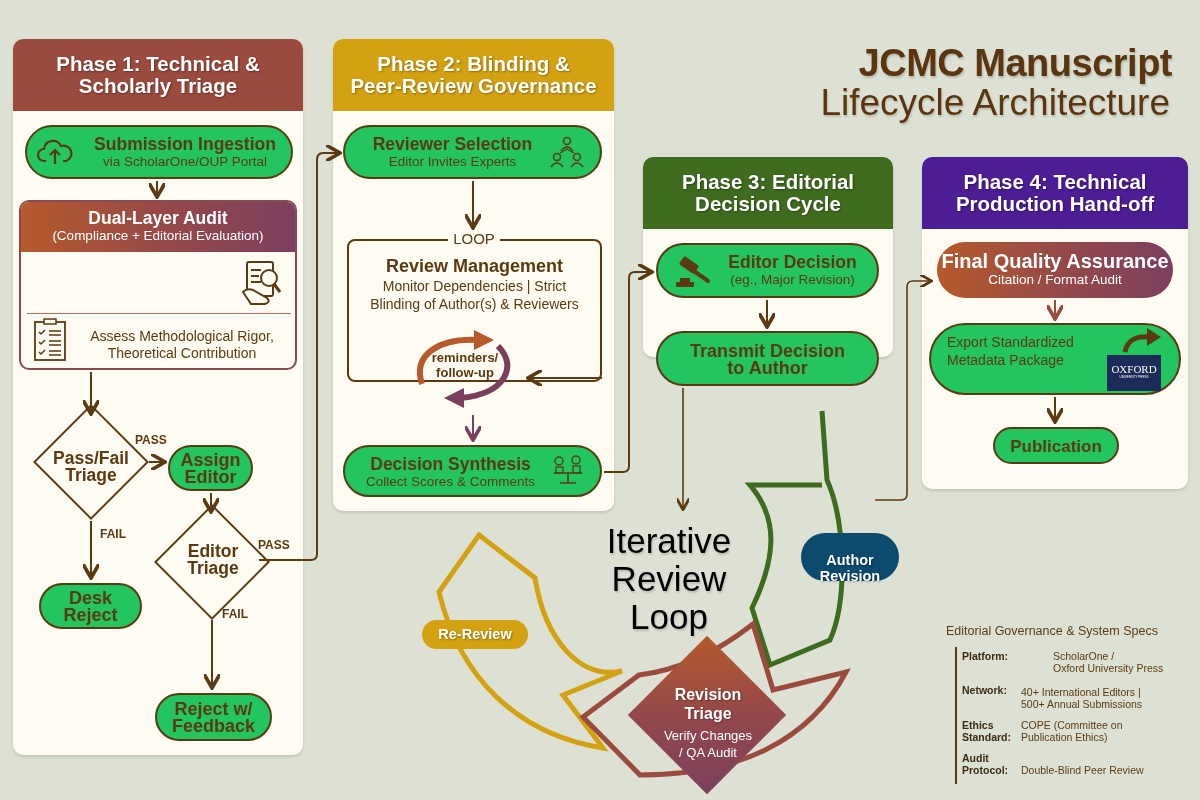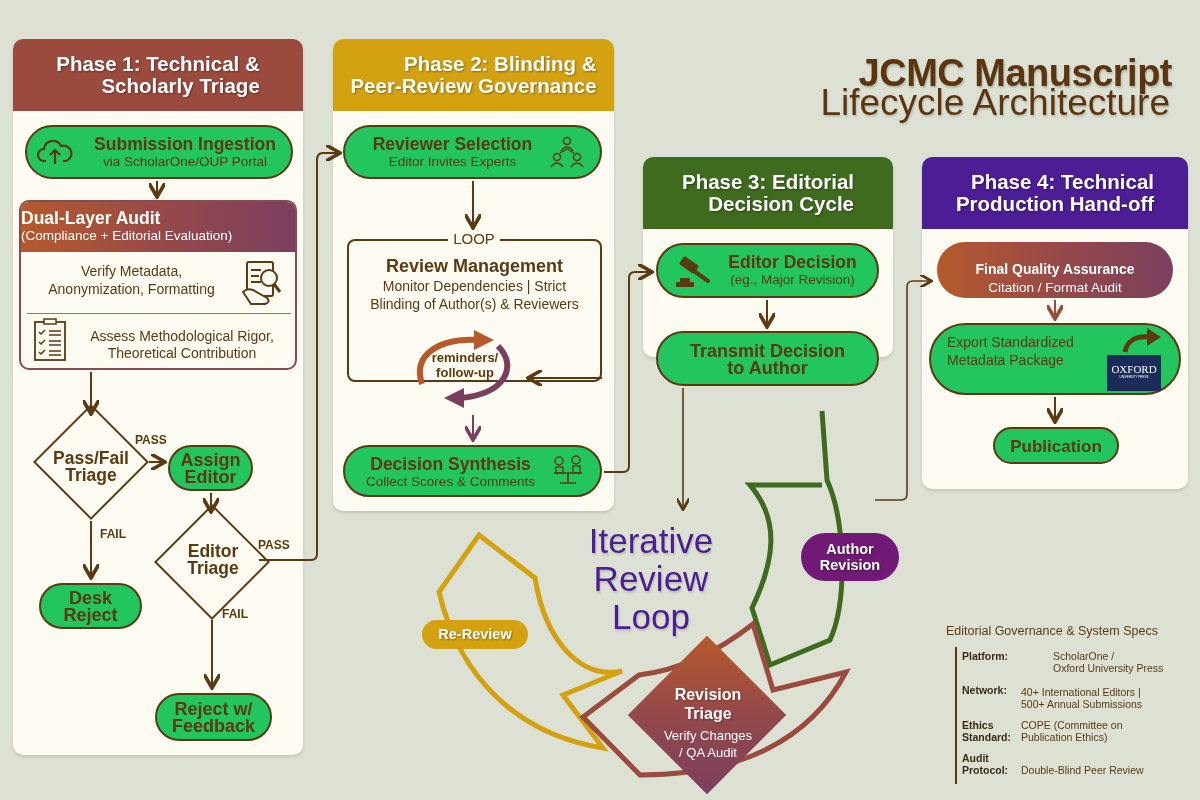--- a/index.html
+++ b/index.html
@@ -7,38 +7,38 @@
   body {
     background: #dce1d3;
     font-family: "Liberation Sans", "DejaVu Sans", sans-serif;
     color: #5b3a12;
     position: relative;
   }
   .abs { position: absolute; }
 
   
   .title-main {
-    position: absolute; right: 28px; top: 52px;
+    position: absolute; right: 28px; top: 42px;
     font-size: 38px; font-weight: bold; color: #5b3510;
     text-shadow: 1px 2px 2px rgba(0,0,0,0.18); text-align: right;
     letter-spacing: -0.5px;
   }
   .title-sub {
     position: absolute; right: 30px; top: 82px;
     font-size: 37px; font-weight: normal; color: #5b3510;
     text-shadow: 1px 2px 2px rgba(0,0,0,0.15); text-align: right;
   }
 
   
   .panel {
     position: absolute; background: #fdfbf2; border-radius: 10px;
     box-shadow: 0 2px 3px rgba(0,0,0,0.12); overflow: hidden;
   }
   .panel-header {
-    color: #fff; font-weight: bold; text-align: right;
+    color: #fff; font-weight: bold; text-align: center;
     font-size: 20.5px; line-height: 22px;
     display: flex; align-items: center; justify-content: center;
     text-shadow: 1px 1px 2px rgba(0,0,0,0.35);
     white-space: pre-line;
   }
   #p1 { left: 13px; top: 39px; width: 290px; height: 716px; }
   #p1 .panel-header { background: #9b4a3e; height: 72px; }
   #p2 { left: 333px; top: 39px; width: 281px; height: 472px; }
   #p2 .panel-header { background: #d4a211; height: 72px; }
   #p3 { left: 643px; top: 157px; width: 250px; height: 200px; }
@@ -67,22 +67,22 @@
   }
   .diamond-label {
     position: absolute; font-weight: bold; font-size: 17.5px; line-height: 17px;
     text-align: center; white-space: pre-line; color: #5b3a12;
   }
   .edge-label { position: absolute; font-weight: bold; font-size: 12px; color: #5b3a12; }
 
   svg.overlay { position: absolute; left: 0; top: 0; pointer-events: none; }
 
   .loop-text {
-    position: absolute; left: 566px; top: 522px; width: 170px;
-    text-align: center; font-size: 35px; line-height: 38px; color: #4c1d95;
+    position: absolute; left: 584px; top: 522px; width: 170px;
+    text-align: center; font-size: 35px; line-height: 38px; color: #000000;
     text-shadow: 1px 2px 2px rgba(0,0,0,0.15); white-space: pre-line;
   }
   .badge {
     position: absolute; color: #fff; font-weight: bold; text-align: center;
     border-radius: 16px; text-shadow: 1px 1px 2px rgba(0,0,0,0.35);
     white-space: pre-line;
   }
 
   
   .specs-title { position: absolute; left: 946px; top: 624px; font-size: 12.5px; color: #5b3a12; }
@@ -106,26 +106,24 @@
     <svg width="36" height="30" viewBox="0 0 36 30">
         <path d="M9 24 H7 a6 6 0 0 1 0-12 a9 9 0 0 1 17-3 a7 7 0 0 1 5 15 h-3" fill="none" stroke="#5b3a12" stroke-width="2.2"></path>
         <path d="M18 27 V14 M13 18 l5-5 l5 5" fill="none" stroke="#5b3a12" stroke-width="2.2"></path>
       </svg>
   </span>
   <span class="t">Submission Ingestion</span>
   <span class="s">via ScholarOne/OUP Portal</span>
 </div>
 
 <div class="abs" style="left:19px;top:200px;width:278px;height:170px;border:2px solid #8a4a52;border-radius:10px;background:#fdfbf2;overflow:hidden;">
-  <div class="gradbox" style="height:50px;text-align:left;padding-top:6px;">
+  <div class="gradbox" style="height:50px;text-align:center;padding-top:6px;">
     <div style="font-weight:bold;font-size:17.5px;line-height:20px;">Dual-Layer Audit</div>
     <div style="font-size:13.5px;line-height:16px;">(Compliance + Editorial Evaluation)</div>
   </div>
-  <div style="position:absolute;left:8px;top:60px;width:205px;text-align:center;font-size:14px;line-height:18px;white-space:pre-line;color:#5b3a12;">Verify Metadata,
-Anonymization, Formatting</div>
   <span class="abs" style="left:218px;top:56px;">
     <svg width="48" height="48" viewBox="0 0 48 48">
         <rect x="8" y="4" width="26" height="34" rx="2" fill="none" stroke="#5b3a12" stroke-width="2"></rect>
         <path d="M12 12 h10 M12 18 h8 M12 24 h10" stroke="#5b3a12" stroke-width="2"></path>
         <circle cx="30" cy="20" r="8" fill="#fdfbf2" stroke="#5b3a12" stroke-width="2"></circle>
         <path d="M35 26 l6 8" stroke="#5b3a12" stroke-width="3"></path>
         <path d="M4 34 q4 -4 10 -2 l14 8 q4 4 -2 6 h-14 z" fill="#fdfbf2" stroke="#5b3a12" stroke-width="2"></path>
       </svg>
   </span>
   <div style="position:absolute;left:6px;top:111px;width:264px;height:1px;background:#b86a55;"></div>
@@ -238,21 +236,21 @@
 <div class="node plain" style="left:656px;top:331px;width:223px;height:55px;padding-top:10px;">
   <span class="t">Transmit Decision
 to Author</span>
 </div>
 
 <div class="panel" id="p4">
   <div class="panel-header">Phase 4: Technical
 Production Hand-off</div>
 </div>
 <div class="abs gradbox" style="left:937px;top:242px;width:236px;height:56px;border-radius:30px;text-align:center;padding-top:9px;">
-  <div style="font-weight:bold;font-size:14px;line-height:20px;margin-top:8px;">Final Quality Assurance</div>
+  <div style="font-weight:bold;font-size:20px;line-height:20px;">Final Quality Assurance</div>
   <div style="font-size:13.5px;line-height:18px;">Citation / Format Audit</div>
 </div>
 <div class="node" style="left:929px;top:323px;width:252px;height:72px;text-align:left;padding:8px 0 0 16px;border-radius:36px;">
   <span class="s" style="white-space:pre-line;text-align:left;width:150px;font-size:14px;line-height:18px;">Export Standardized
 Metadata Package</span>
   <span class="abs" style="left:190px;top:3px;">
     <svg width="42" height="26" viewBox="0 0 42 26">
         <path d="M4 24 C6 12 16 8 28 9" fill="none" stroke="#5b3a12" stroke-width="5"></path>
         <polygon points="26,0 40,9 26,18" fill="#5b3a12"></polygon>
       </svg>
@@ -299,21 +297,21 @@
 
   <path d="M479 535 L535 578 C545 640 580 680 622 671 L563 695 L603 748 C520 735 460 680 439 592 Z" fill="none" stroke="#d4a211" stroke-width="5" stroke-linejoin="miter"></path>
   <path d="M822 411 L827 480 C845 520 848 600 830 640 L770 665 L752 608 C775 560 780 520 750 485 L822 485" fill="none" stroke="#3f6b1f" stroke-width="5"></path>
   <path d="M753 624 L773 690 L846 672 C810 740 740 775 640 775 L583 717 L639 675 C680 670 720 650 753 624 Z" fill="none" stroke="#9b4a3e" stroke-width="5"></path>
 </svg>
 
 <div class="loop-text">Iterative
 Review
 Loop</div>
 <div class="badge" style="left:422px;top:620px;width:106px;height:29px;line-height:29px;background:#d4a211;font-size:14.5px;">Re-Review</div>
-<div class="badge" style="left:801px;top:533px;width:98px;height:48px;padding-top:8px;line-height:16px;background:#701a75;font-size:14.5px;border-radius:24px;">Author
+<div class="badge" style="left:801px;top:533px;width:98px;height:48px;padding-top:19px;line-height:16px;background:#0c4a6e;font-size:14.5px;border-radius:24px;">Author
 Revision</div>
 
 <div class="abs" style="left:651px;top:659px;width:112px;height:112px;transform:rotate(45deg);background:linear-gradient(135deg,#b65a2c 0%,#94484a 50%,#7b3f5e 100%);"></div>
 <div class="abs" style="left:648px;top:685px;width:120px;text-align:center;color:#fff;font-weight:bold;font-size:16px;line-height:19px;white-space:pre-line;text-shadow:1px 1px 2px rgba(0,0,0,0.3);">Revision
 Triage</div>
 <div class="abs" style="left:648px;top:727px;width:120px;text-align:center;color:#fff;font-size:13px;line-height:17px;white-space:pre-line;">Verify Changes
 / QA Audit</div>
 
 <div class="specs-title">Editorial Governance &amp; System Specs</div>
 <div class="specs-bar"></div>

